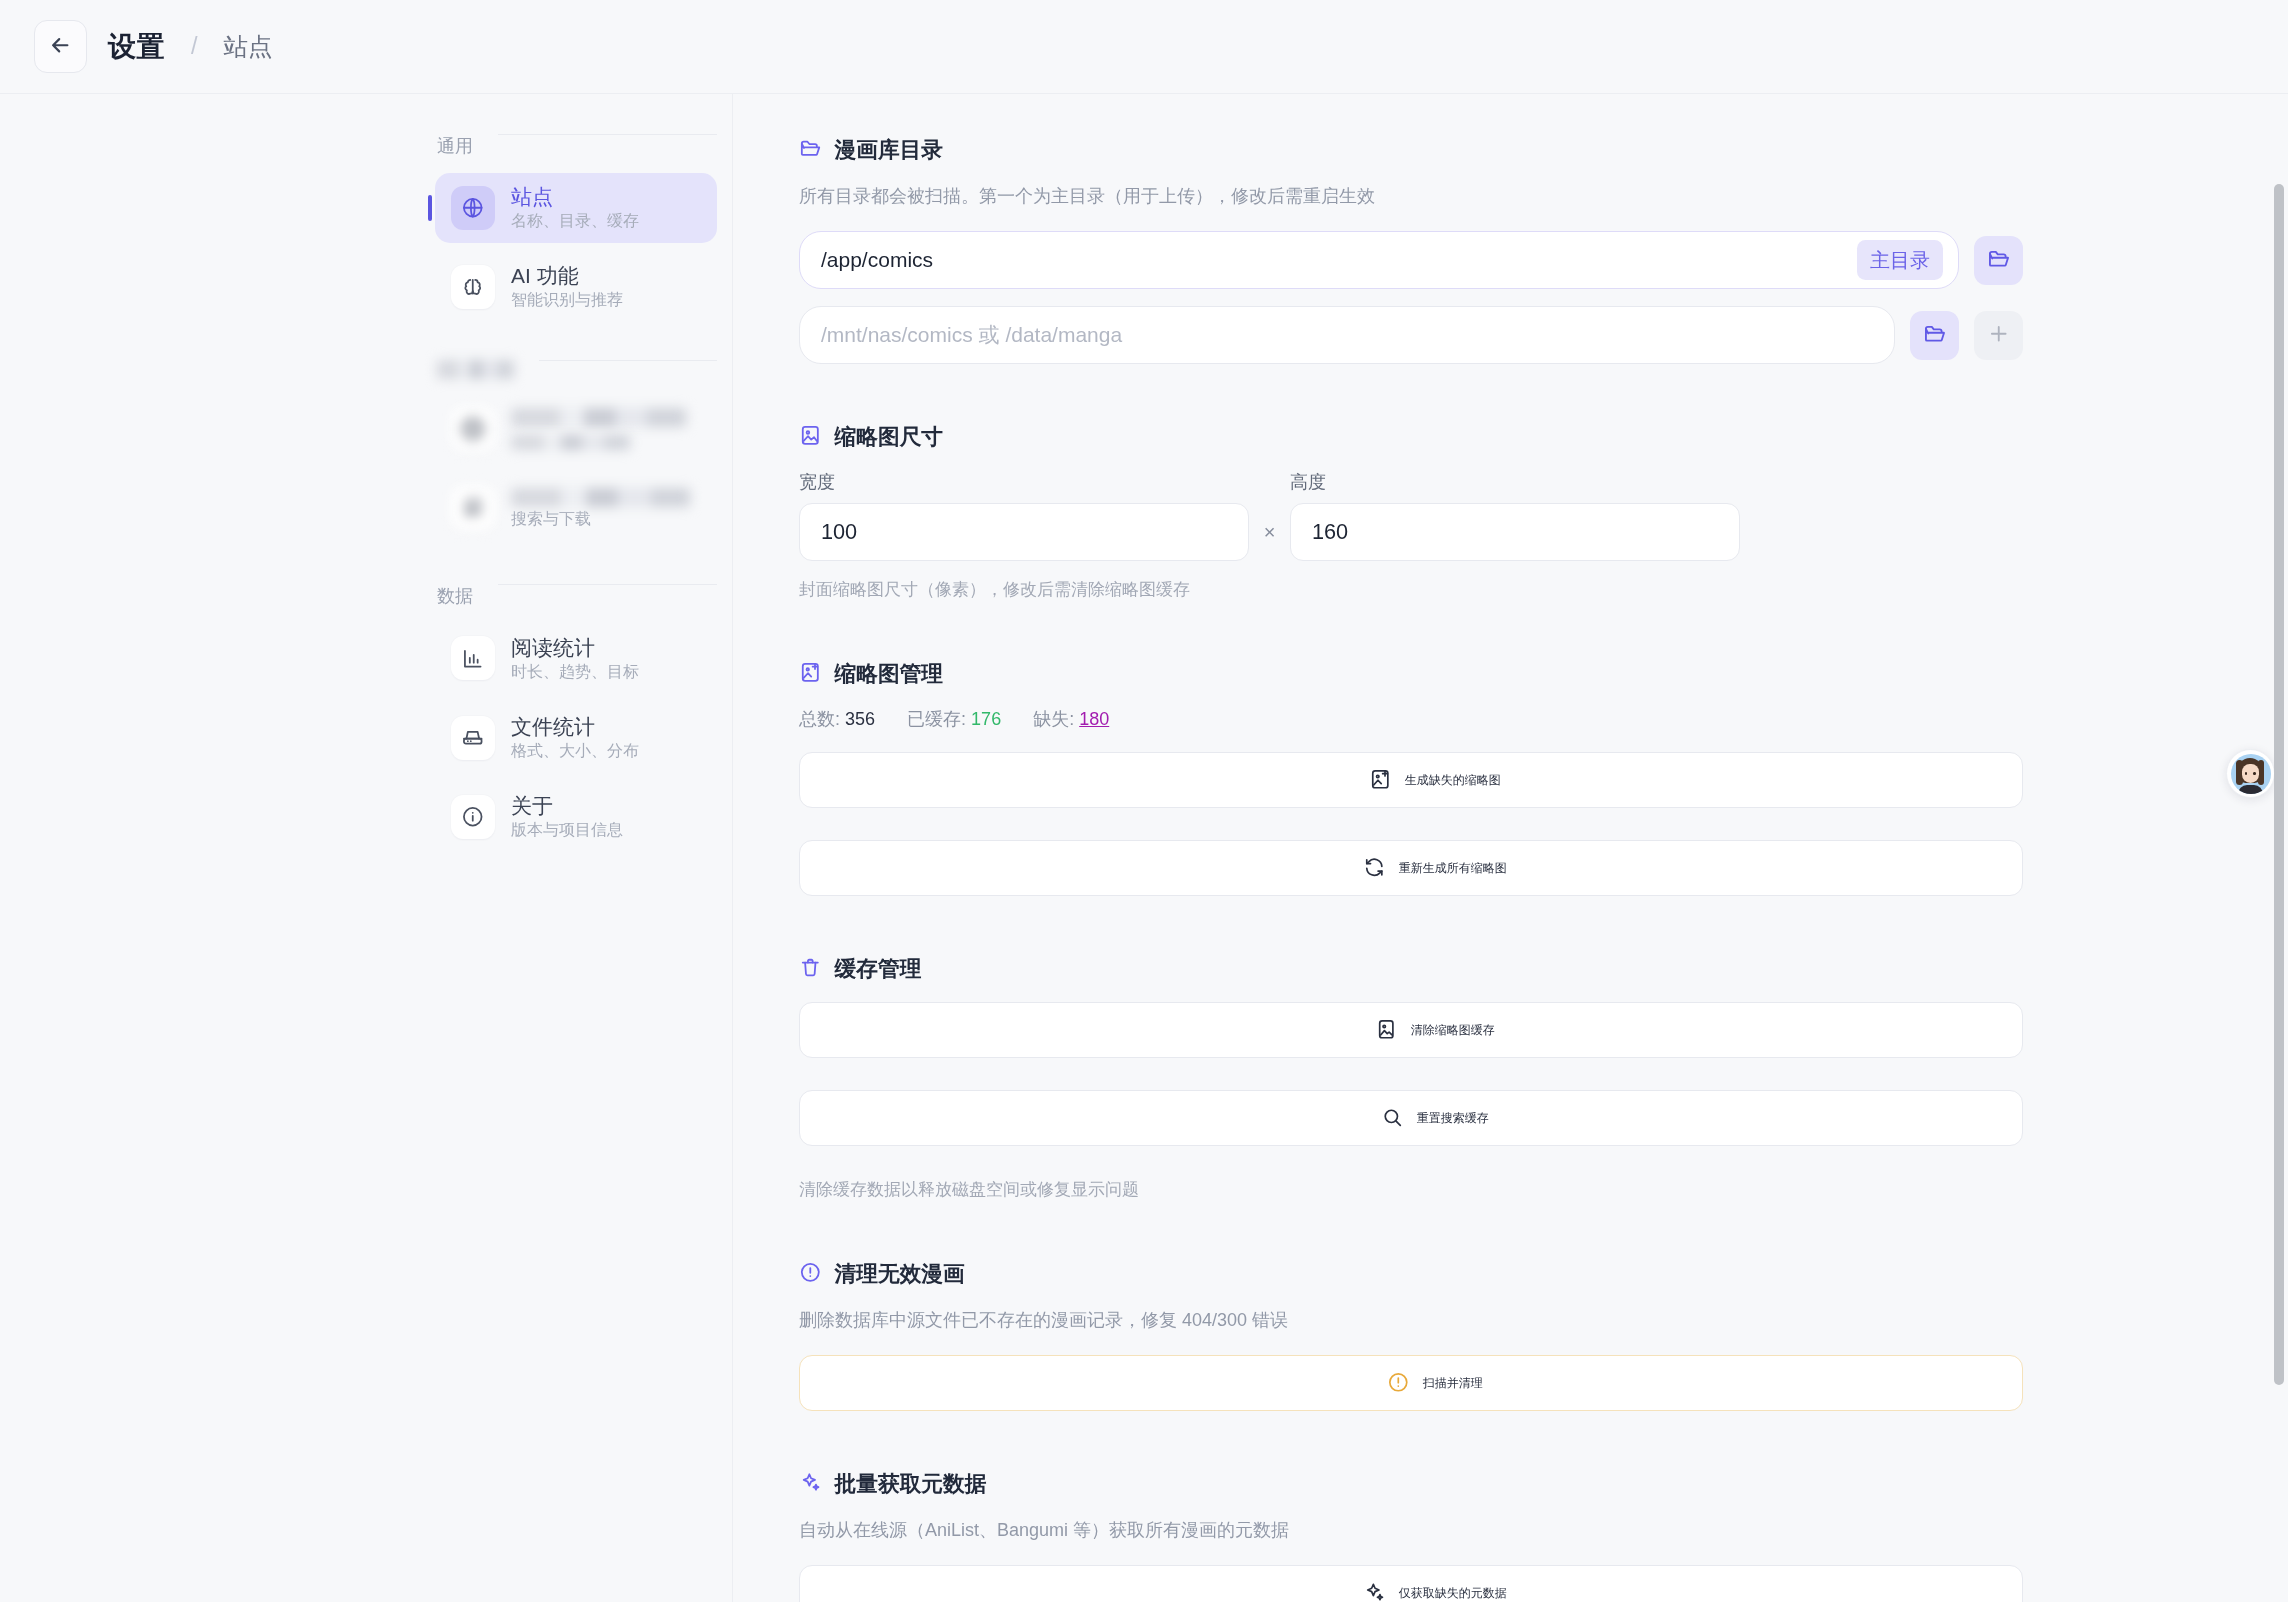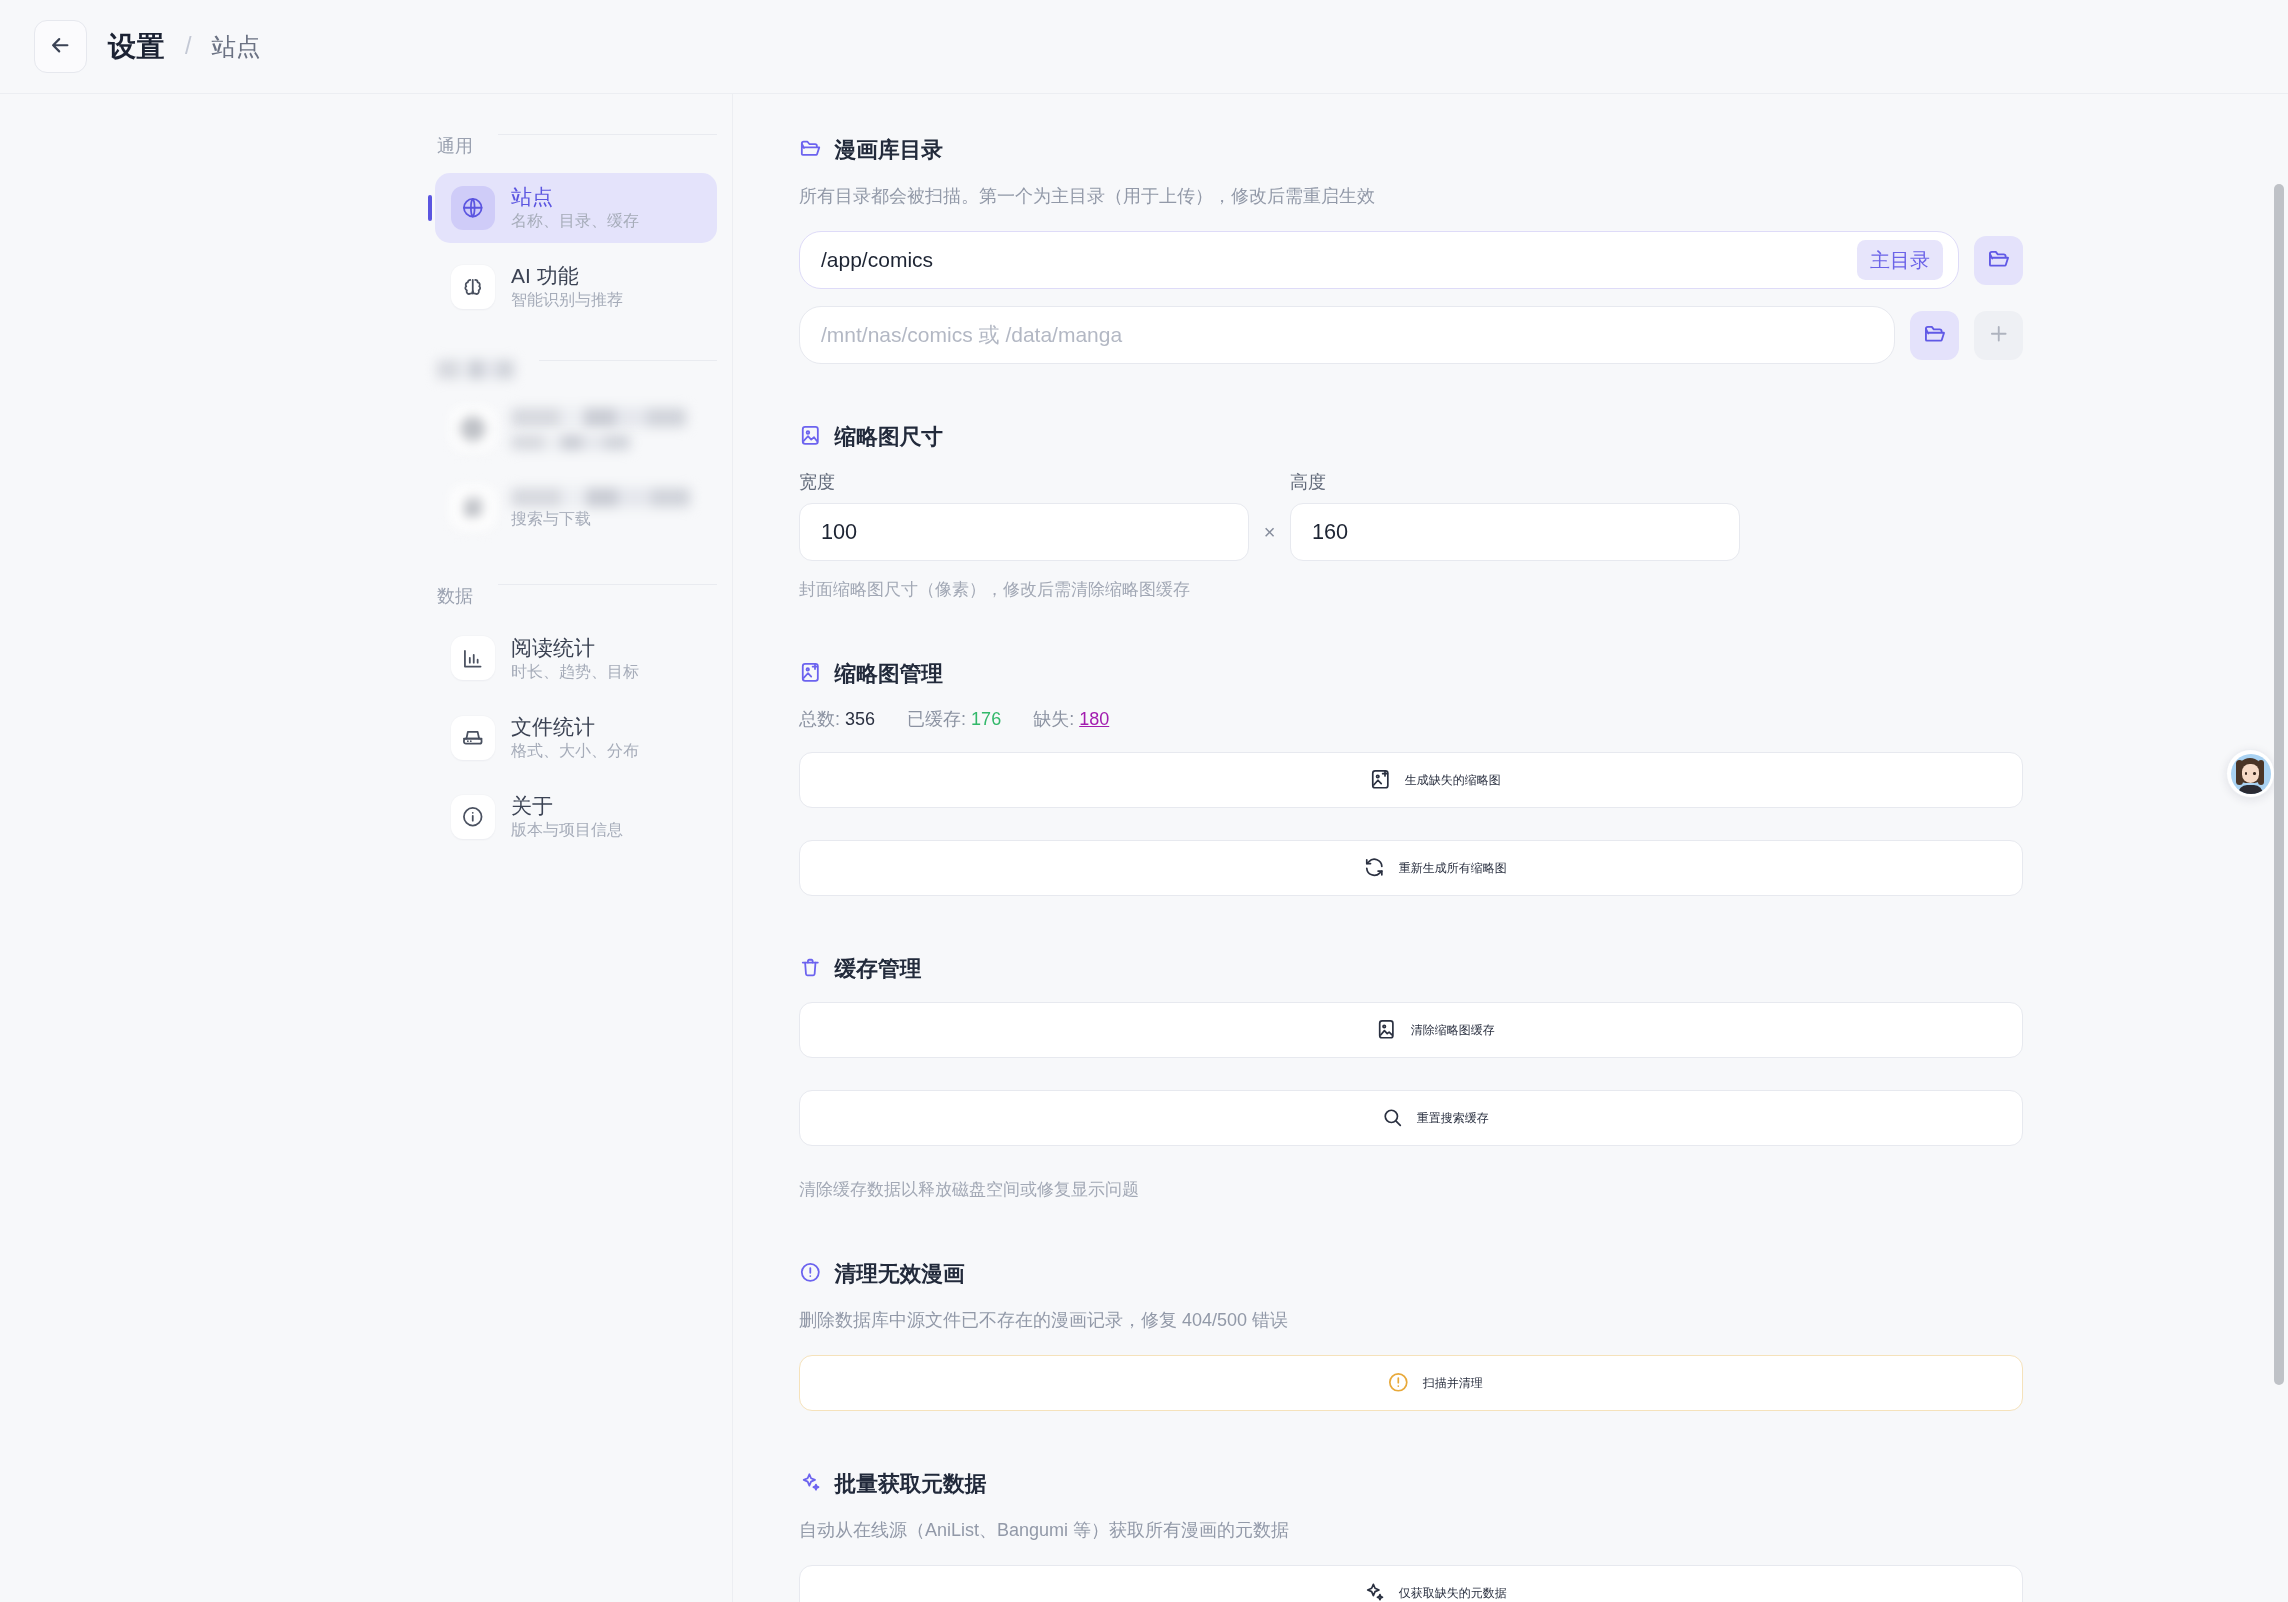--- a/index.html
+++ b/index.html
@@ -21,21 +21,21 @@
     background: #f7f8fa;
   }
   .back-btn {
     width: 53px; height: 53px; border-radius: 13px;
     border: 0.9px solid #e6e8ee; background: #fbfbfd;
     display: flex; align-items: center; justify-content: center;
     cursor: pointer;
   }
   .back-btn svg { width: 24.5px; height: 24.5px; stroke: #3a4254; stroke-width: 2.1; fill: none;
                   stroke-linecap: round; stroke-linejoin: round; }
-  .crumbs { display: flex; align-items: center; gap: 20px; }
+  .crumbs { display: flex; align-items: center; gap: 26px; }
   .crumb-main { font-size: 28px; font-weight: 700; color: #1b2233; letter-spacing: 0.5px; }
   .crumb-sep { font-size: 23.5px; color: #c3c8d4; }
   .crumb-sub { font-size: 24.5px; color: #6b7283; }
 
   
   .body-wrap { display: flex; height: 1508px; }
   .sidebar {
     width: 733px; flex: 0 0 733px;
     border-right: 0.9px solid #eceef2;
     padding: 22.6px 0 0 0;
@@ -498,21 +498,21 @@
         <div class="section">
           <div class="sec-head">
             <span>
               <svg viewBox="0 0 24 24">
                   <circle cx="12" cy="12" r="9"></circle>
                   <path d="M12 7.5v5M12 16h.01"></path>
                 </svg>
             </span>
             <span class="sec-title">清理无效漫画</span>
           </div>
-          <div class="sec-desc">删除数据库中源文件已不存在的漫画记录，修复 404/500 错误</div>
+          <div class="sec-desc">删除数据库中源文件已不存在的漫画记录，修复 404/300 错误</div>
 
           <div class="action-btn warn">
             <span>
               <svg viewBox="0 0 24 24">
                   <circle cx="12" cy="12" r="9"></circle>
                   <path d="M12 7.5v5M12 16h.01"></path>
                 </svg>
             </span>
             <span>扫描并清理</span>
           </div>

